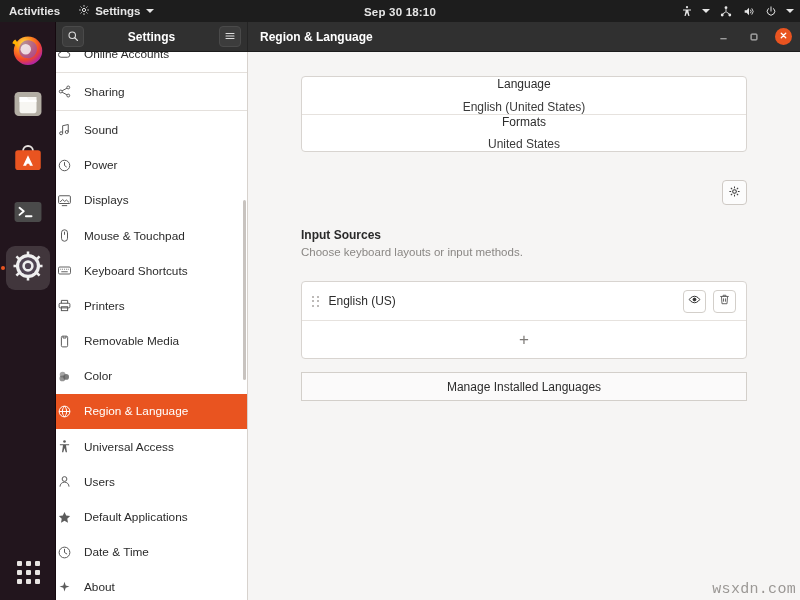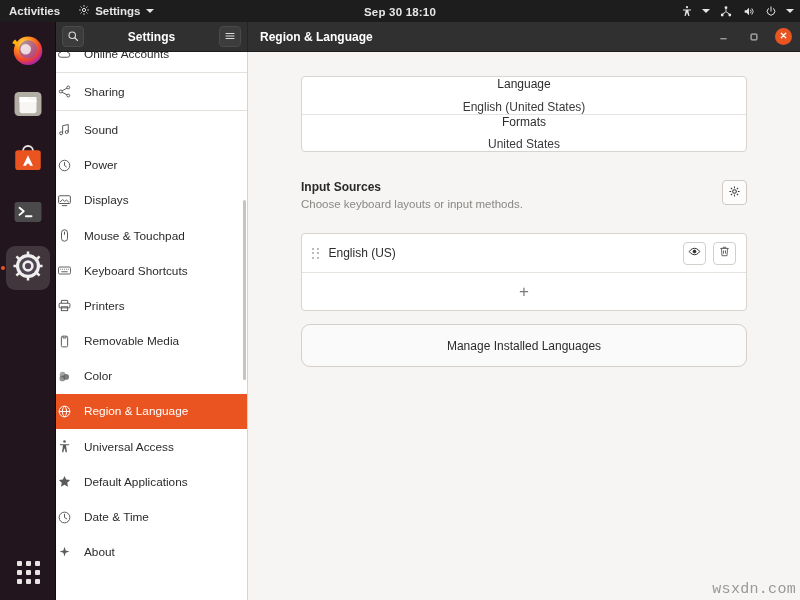--- a/index.html
+++ b/index.html
@@ -144,21 +144,21 @@
     justify-content: space-between; padding: 0 14px;
     font-size: 12px; color: #2c2c2c; flex-direction: column;
   }
   .row + .row { border-top: 1px solid #e6e2de; }
   .row .val { color: #3a3a3a; }
 
   .section-head {
     margin-top: 28px; display: flex;
     align-items: flex-start; justify-content: space-between;
   }
-  .section-title { font-size: 12px; font-weight: bold; color: #2a2a2a; }
+  .section-title { font-size: 12px; font-weight: bold; color: #2a2a2a; margin-top: 48px; }
   .section-sub { font-size: 11.5px; color: #8a8784; margin-top: 4px; }
   .icon-btn {
     width: 25px; height: 25px; border-radius: 4px;
     background: #fcfcfc; border: 1px solid #cfcac5;
     display: flex; align-items: center; justify-content: center;
     color: #3a3a3a;
   }
 
   .sources-card { margin-top: 23px; }
   .src-row {
@@ -177,22 +177,22 @@
     background: #ffffff; border: 1px solid #d3cfca;
     display: flex; align-items: center; justify-content: center;
     color: #2e2e2e;
   }
   .add-row {
     height: 38px; border-top: 1px solid #e6e2de;
     display: flex; align-items: center; justify-content: center;
     color: #7d7a77; font-size: 17px;
   }
   .manage-btn {
-    margin-top: 13px; height: 43px;
-    background: #fbfafa; border: 1px solid #d3cfca; border-radius: 9px;
+    margin-top: 13px; height: 29px;
+    background: #fbfafa; border: 1px solid #d3cfca; border-radius: 0;
     display: flex; align-items: center; justify-content: center;
     font-size: 12px; color: #2c2c2c;
   }
 
   .watermark {
     position: absolute; right: 4px; bottom: 2px;
     font-size: 15px; color: #9b9895; letter-spacing: .3px;
     font-family: Liberation Mono, monospace;
   }
 </style>
@@ -508,20 +508,29 @@
           <div class="sb-item">
             <span class="sbicon">
               <svg width="15" height="15" viewBox="0 0 24 24" fill="currentColor">
                 <circle cx="12" cy="4" r="2.1"></circle>
                 <path d="M4.6 8.2h14.8v1.8h-5L16 21h-2l-2-6.6L10 21H8l1.6-11H4.6z"></path>
               </svg>
             </span>
             <span>Universal Access</span>
           </div>
 
+          <div class="sb-item">
+            <span class="sbicon">
+              <svg width="15" height="15" viewBox="0 0 24 24" fill="none" stroke="currentColor" stroke-width="1.6">
+                <circle cx="12" cy="8" r="3.8"></circle>
+                  <path d="M4.8 20.2a7.2 7.2 0 0 1 14.4 0"></path>
+              </svg>
+            </span>
+            <span>Users</span>
+          </div>
 
           <div class="sb-item">
             <span class="sbicon">
               <svg width="15" height="15" viewBox="0 0 24 24" fill="currentColor">
                 <path d="M12 3l2.7 5.8 6.3.8-4.6 4.3 1.2 6.3L12 17.1 6.4 20.2l1.2-6.3L3 9.6l6.3-.8z"></path>
               </svg>
             </span>
             <span>Default Applications</span>
           </div>
 

